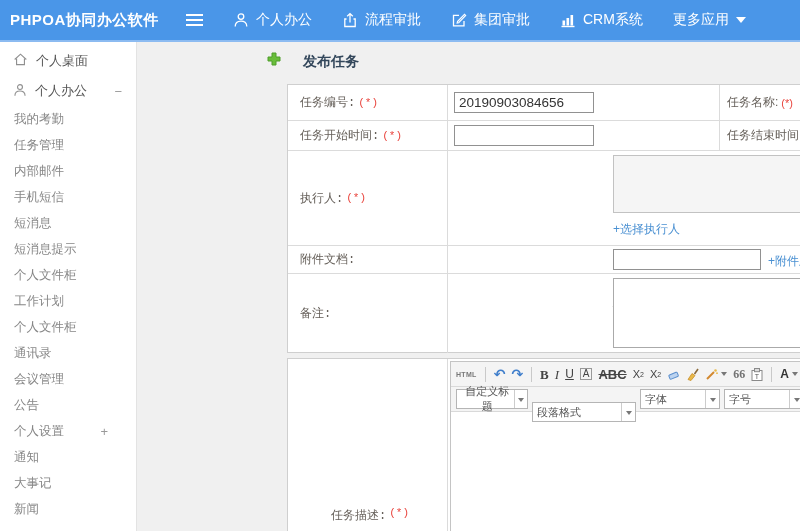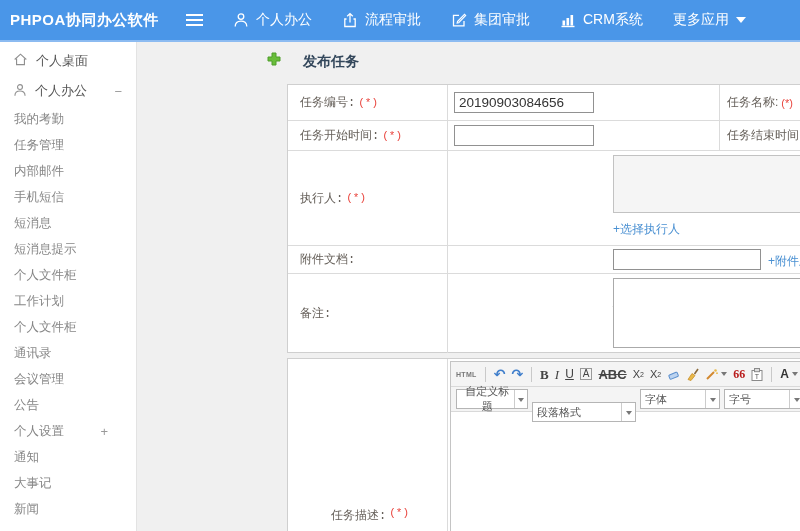--- a/index.html
+++ b/index.html
@@ -66,21 +66,21 @@
   .tsep { width:1px; height:15px; background:#c9c9c9; margin:0 2px; }
   .b-html { font-size:7px; font-weight:bold; color:#777; letter-spacing:.3px; }
   .b-undo, .b-redo { font-size:14px; color:#3f7ecb; font-weight:bold; }
   .b-bold { font-family:"Liberation Serif","DejaVu Serif",serif; font-weight:bold; font-size:13px; }
   .b-italic { font-family:"Liberation Serif","DejaVu Serif",serif; font-style:italic; font-size:13px; }
   .b-under { font-size:12px; text-decoration:underline; }
   .b-abox { font-size:10px; border:1px solid #999; padding:0 2px; }
   .b-strike { font-size:13px; font-weight:bold; text-decoration:line-through; }
   .b-supsub { font-size:11px; }
   .b-supsub sup, .b-supsub sub { font-size:7px; }
-  .b-quote { font-family:"Liberation Serif","DejaVu Serif",serif; font-weight:bold; font-size:12px; color:#b91c1c; }
+  .b-quote { font-family:"Liberation Serif","DejaVu Serif",serif; font-weight:bold; font-size:12px; color:#737373; }
   .b-fontcolor { font-size:12px; font-weight:bold; color:#333; }
   .mini-caret { width:0; height:0; border:3.5px solid transparent; border-top:4px solid #777; margin:3px 0 0 3px; }
   .edbar2 { gap:4px; }
   .ed-select { display:flex; justify-content:space-between; align-items:center; height:20px;
                background:#fff; border:1px solid #b5b5b5; font-size:11px; color:#555;
                padding-left:4px; cursor:pointer; }
   .ed-select .sc { width:14px; align-self:stretch; border-left:1px solid #ccc; display:flex;
                    align-items:center; justify-content:center; }
   .align-icon { width:15px; height:11px; cursor:pointer;
                 background:repeating-linear-gradient(to bottom, #7e7e7e 0 2px, transparent 2px 4.5px); }

